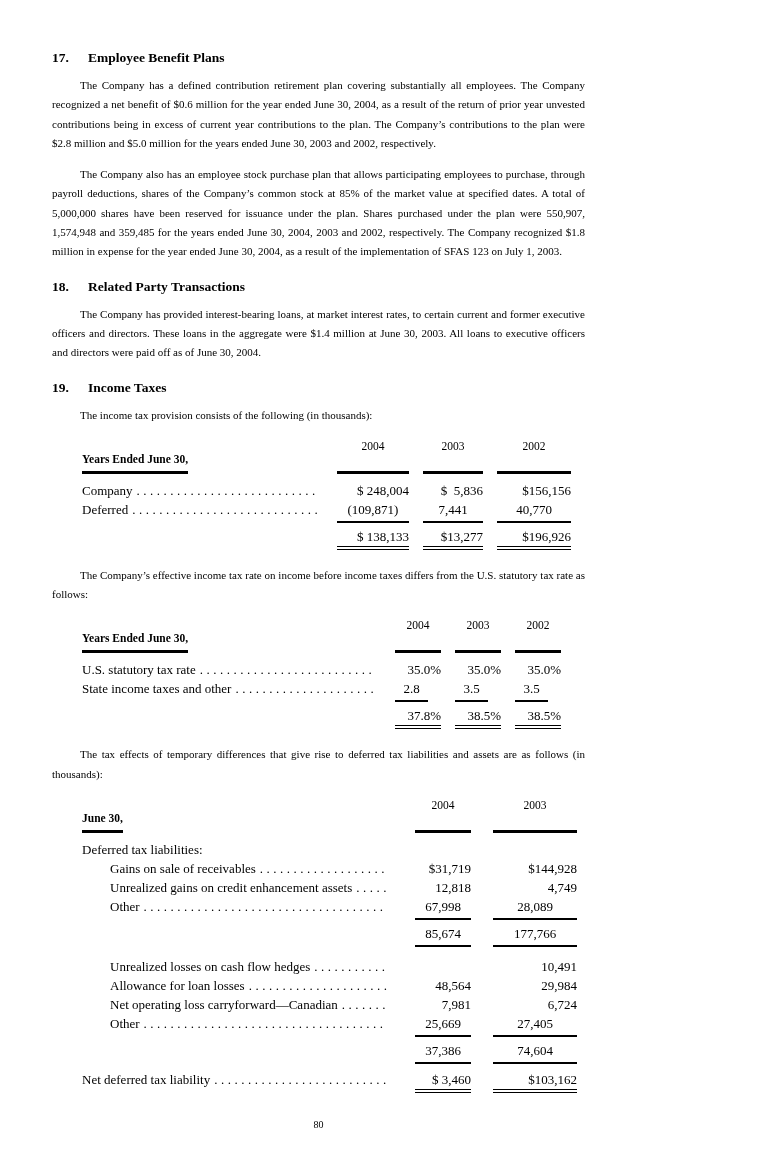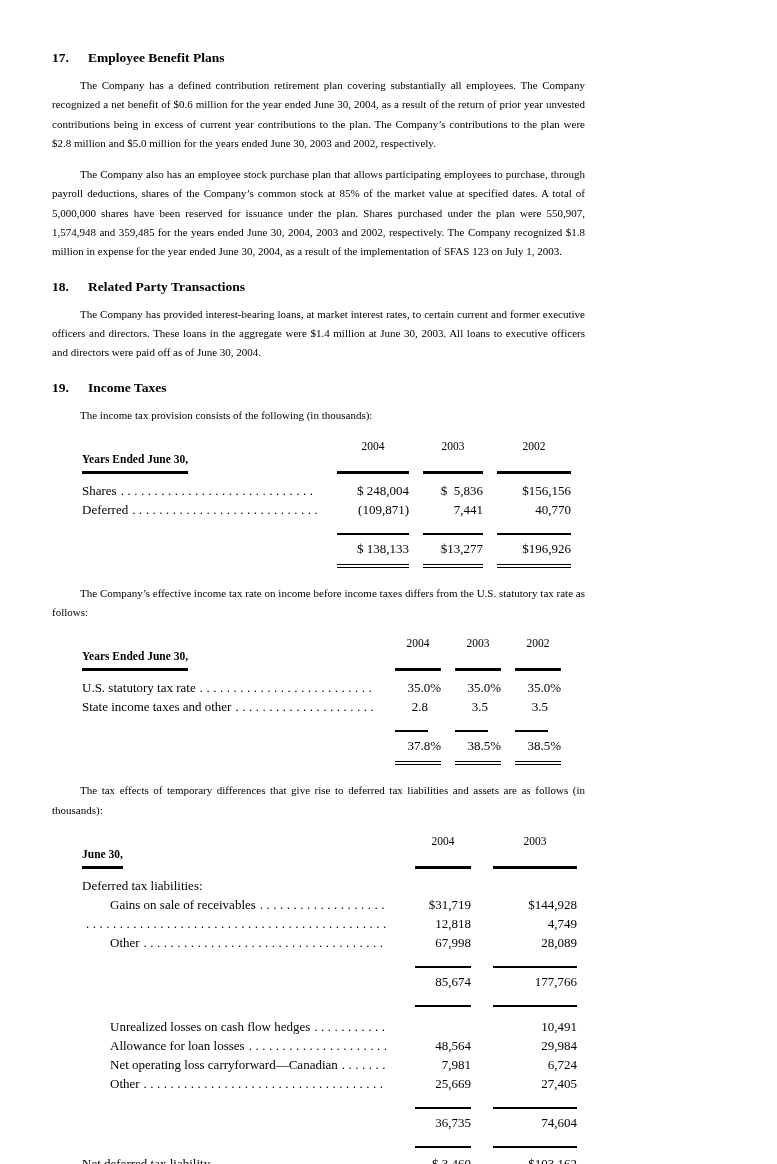--- a/index.html
+++ b/index.html
@@ -52,22 +52,22 @@
   }
   .spacer { flex: 1; }
   .tval { text-align: right; white-space: pre; flex: none; }
   .t1 .c1 { width: 72px; margin-left: 14px; }
   .t1 .c2 { width: 60px; margin-left: 14px; }
   .t1 .c3 { width: 74px; margin-left: 14px; }
   .t2 .c  { width: 46px; margin-left: 14px; }
   .t2 .c.pr { width: 33px; margin-right: 13px; }
   .t3 .c1 { width: 56px; margin-left: 22px; }
   .t3 .c2 { width: 84px; margin-left: 22px; }
-  .ul  { border-bottom: 2px solid #000; padding-bottom: 14px; }
-  .dbl { border-bottom: 4px double #000; padding-bottom: 6px; }
+  .ul  { border-bottom: 2px solid #000; padding-bottom: 2px; text-align: center; }
+  .dbl { border-bottom: 4px double #000; padding-bottom: 0; }
   .after-rule { margin-top: 4px; }
   .gap6 { height: 6px; }
   .gap10 { height: 10px; }
   .pageno { text-align: center; font-size: 10px; margin-top: 26px; }
 </style>
 </head>
 <body>
 
 <div class="page">
 
@@ -89,21 +89,21 @@
 
   <div class="fintable t1">
     <div class="trow thead">
       <span class="thead-label">Years Ended June 30,</span>
       <span class="fill"></span>
       <span class="year c1">2004</span>
       <span class="year c2">2003</span>
       <span class="year c3">2002</span>
     </div>
     <div class="trow">
-      <span class="tlabel">Shares</span>
+      <span class="tlabel">Company</span>
       <span class="dots"></span>
       <span class="tval c1">$ 248,004</span>
       <span class="tval c2">$  5,836</span>
       <span class="tval c3">$156,156</span>
     </div>
     <div class="trow">
       <span class="tlabel">Deferred</span>
       <span class="dots"></span>
       <span class="tval c1 ul">(109,871)</span>
       <span class="tval c2 ul">7,441</span>
@@ -161,20 +161,21 @@
     <div class="trow">
       <span class="tlabel">Deferred tax liabilities:</span>
     </div>
     <div class="trow">
       <span class="tlabel ind">Gains on sale of receivables</span>
       <span class="dots"></span>
       <span class="tval c1">$31,719</span>
       <span class="tval c2">$144,928</span>
     </div>
     <div class="trow">
+      <span class="tlabel ind">Unrealized gains on credit enhancement assets</span>
       <span class="dots"></span>
       <span class="tval c1">12,818</span>
       <span class="tval c2">4,749</span>
     </div>
     <div class="trow">
       <span class="tlabel ind">Other</span>
       <span class="dots"></span>
       <span class="tval c1 ul">67,998</span>
       <span class="tval c2 ul">28,089</span>
     </div>
@@ -203,21 +204,21 @@
       <span class="tval c2">6,724</span>
     </div>
     <div class="trow">
       <span class="tlabel ind">Other</span>
       <span class="dots"></span>
       <span class="tval c1 ul">25,669</span>
       <span class="tval c2 ul">27,405</span>
     </div>
     <div class="trow after-rule">
       <span class="spacer"></span>
-      <span class="tval c1 ul">36,735</span>
+      <span class="tval c1 ul">37,386</span>
       <span class="tval c2 ul">74,604</span>
     </div>
     <div class="gap6"></div>
     <div class="trow">
       <span class="tlabel">Net deferred tax liability</span>
       <span class="dots"></span>
       <span class="tval c1 dbl">$ 3,460</span>
       <span class="tval c2 dbl">$103,162</span>
     </div>
   </div>

